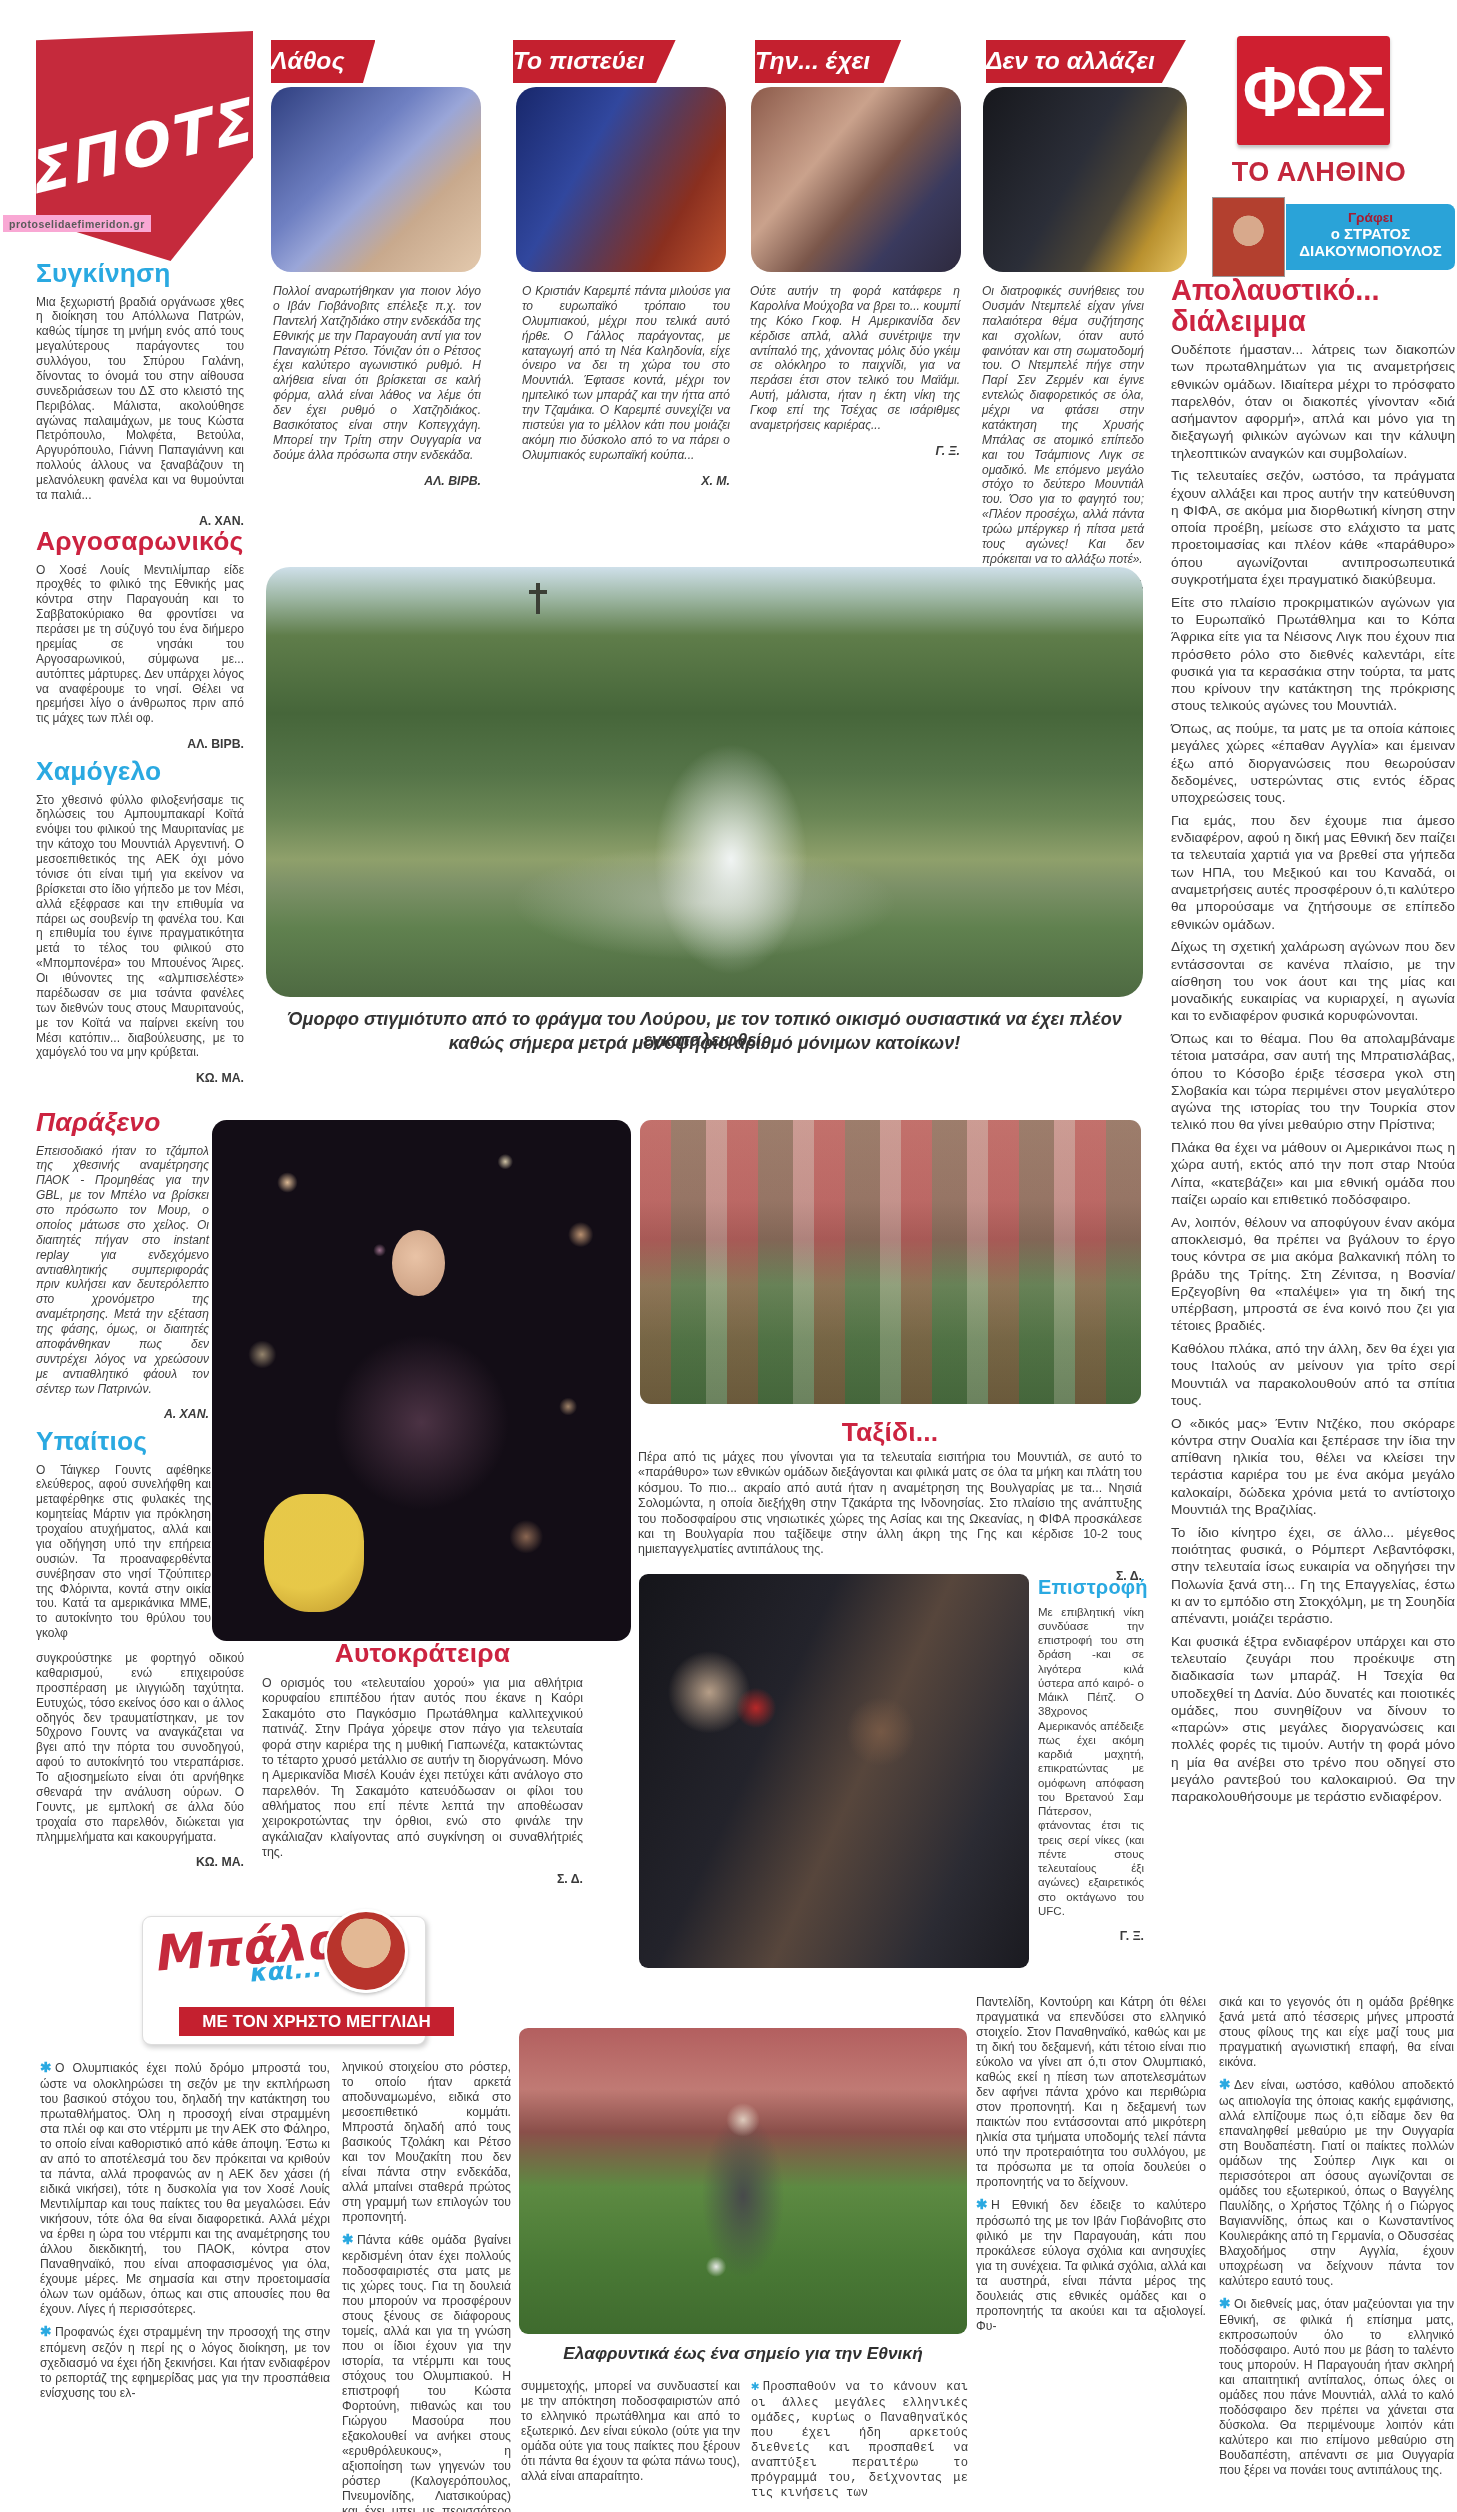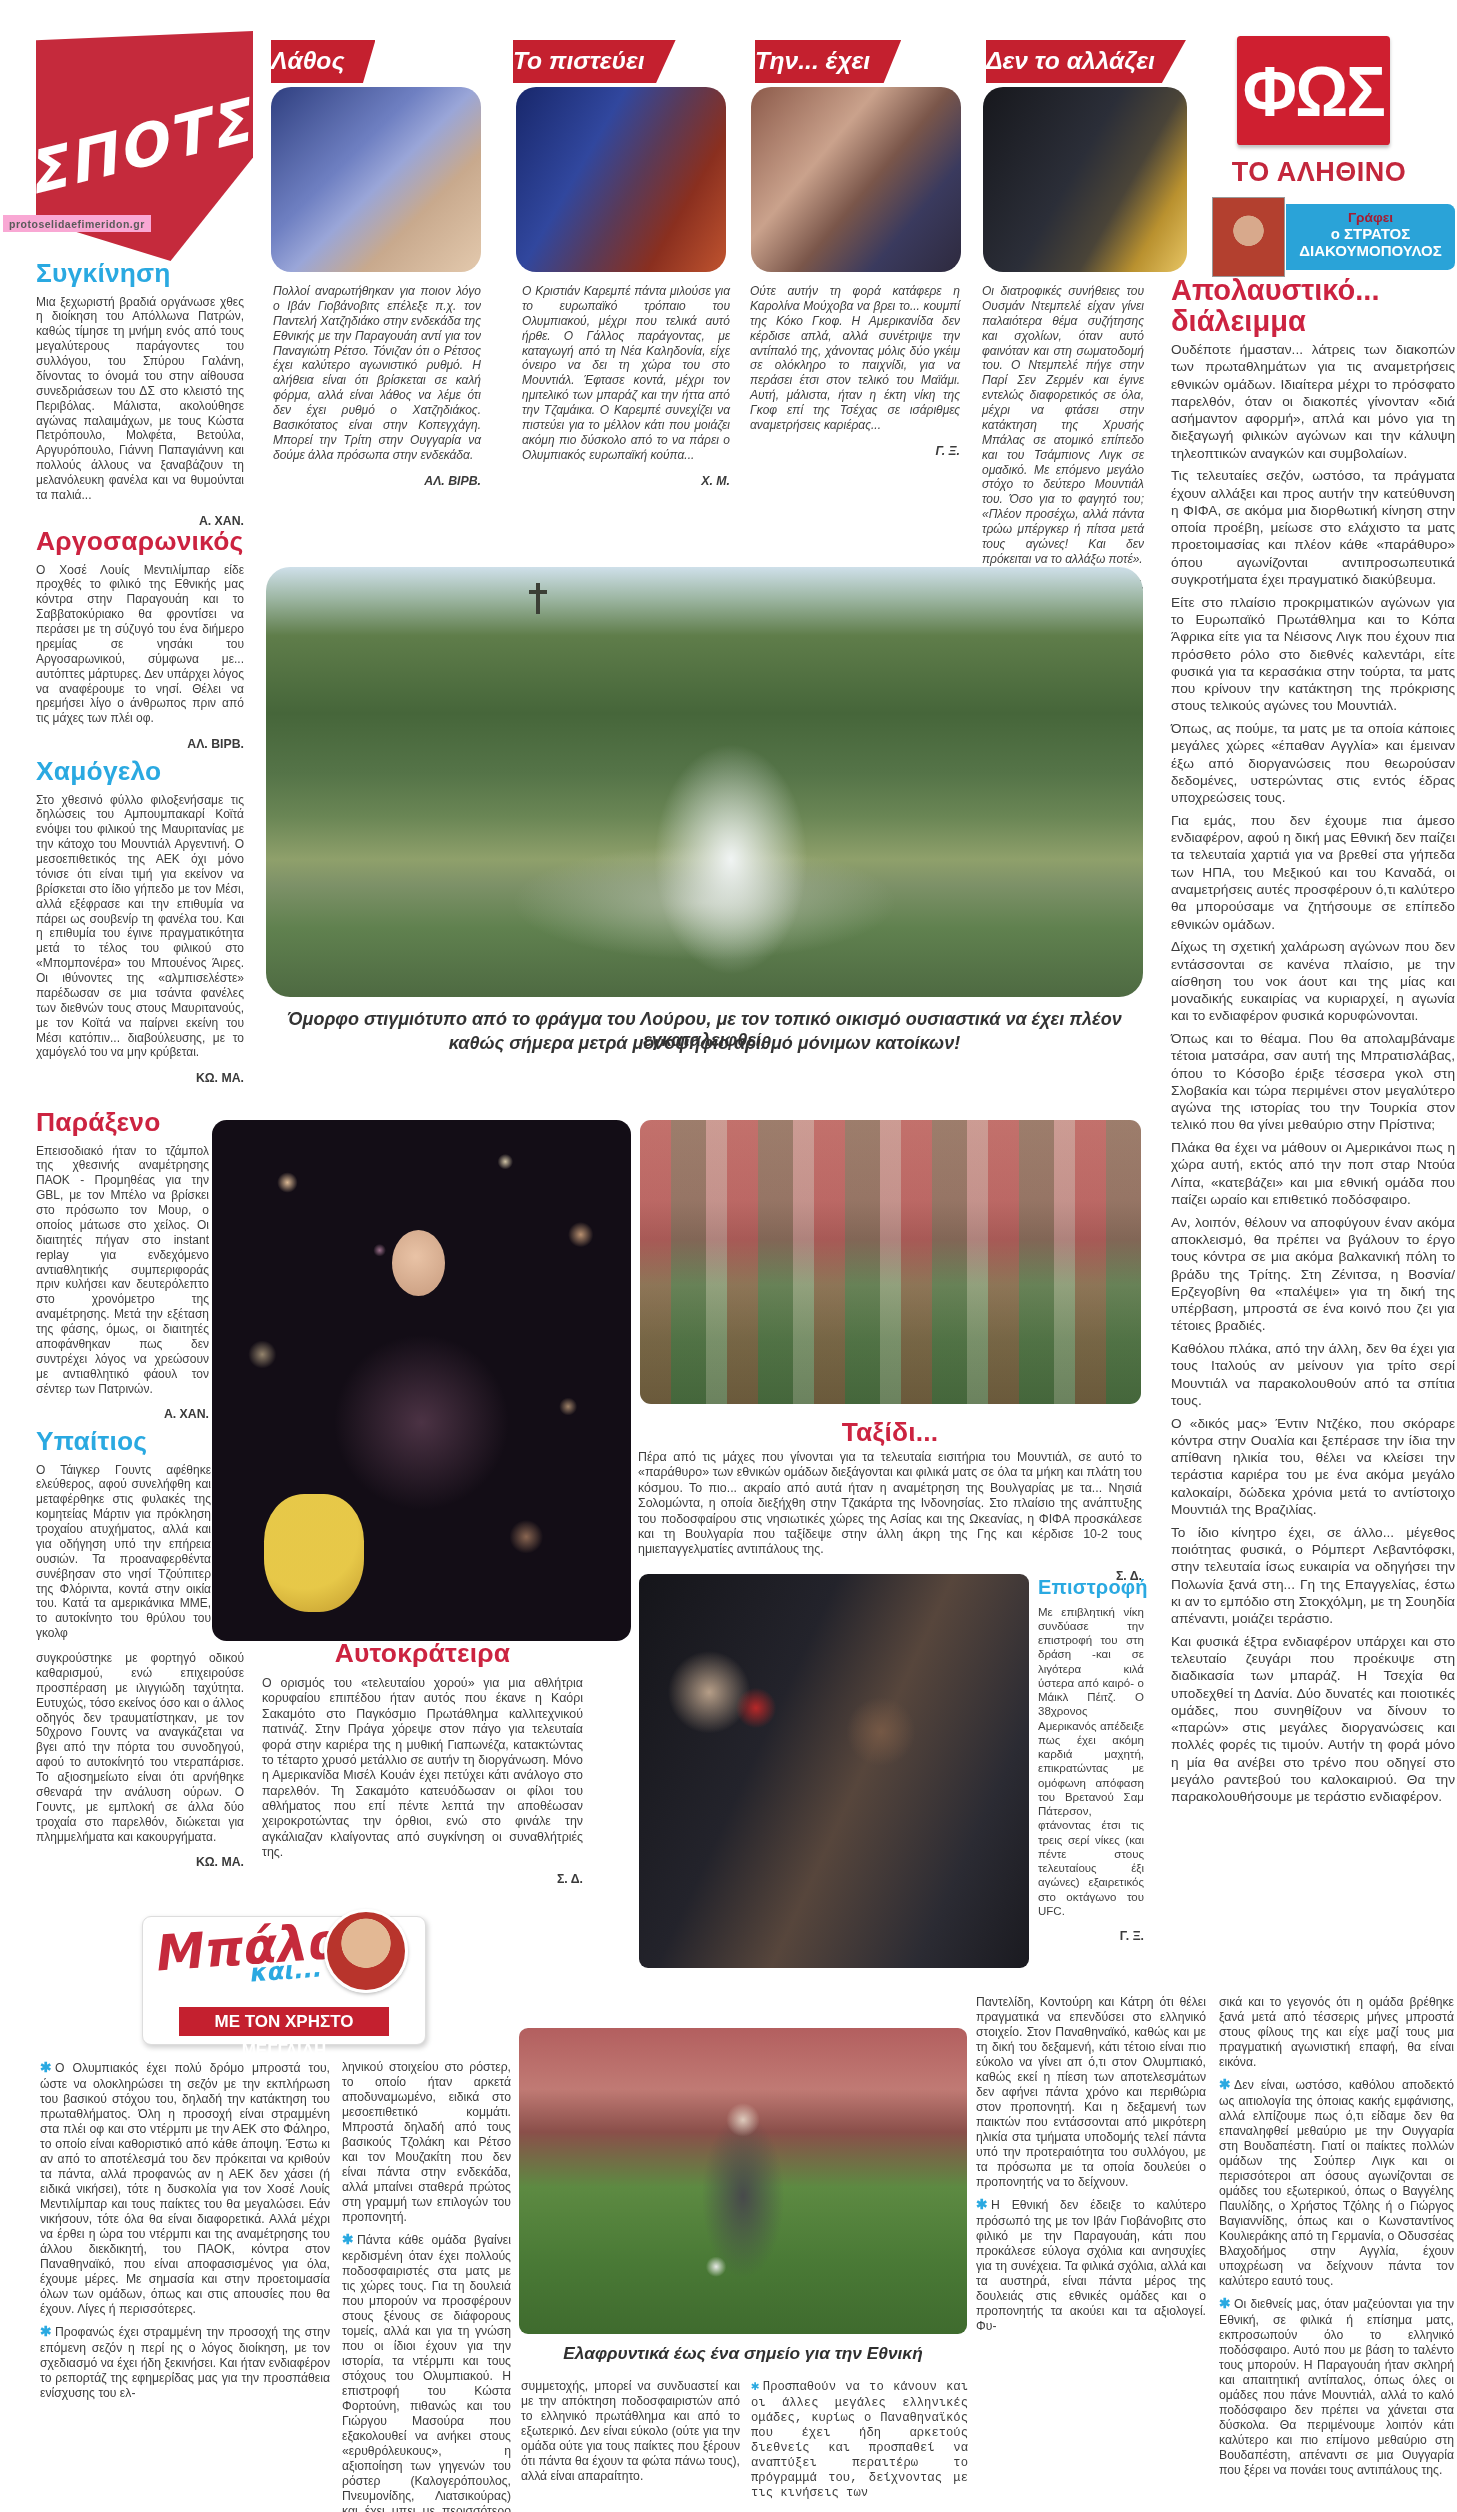--- a/index.html
+++ b/index.html
@@ -99,21 +99,21 @@
   
   #mpala-card { left:142px; top:1916px; width:284px; height:129px; background:#fff;
     border:0.9px solid #ddd; border-radius:9px; box-shadow:1.8px 2.7px 5.5px rgba(0,0,0,.18); }
   #mpala-line1 { position:absolute; left:12.8px; top:1.8px; color:#c52a3c; font-weight:bold;
     font-style:italic; font-size:49px; font-family:"DejaVu Sans", sans-serif; transform:rotate(-4deg); }
   #mpala-line2 { position:absolute; left:107px; top:36px; color:#2aa9e1; font-weight:bold;
     font-style:italic; font-size:24.6px; font-family:"DejaVu Sans", sans-serif; transform:rotate(-4deg); }
   #megglidis-avatar { left:324px; top:1909px; width:84px; height:84px; border-radius:50%;
     background:radial-gradient(circle at 50% 40%, #e3b894 0 40%, #b8342c 41% 100%);
     border:3.6px solid #fff; box-shadow:0 1.8px 3.6px rgba(0,0,0,.25); z-index:3; }
-  #megglidis-banner { left:179px; top:2007px; width:210px; height:29px; background:#c4202f;
+  #megglidis-banner { left:179px; top:2007px; width:275px; height:29px; background:#c4202f;
     color:#fff; font-weight:bold; font-size:17px; text-align:center; line-height:29px; z-index:2; }
   .bcol { font-size:12.2px; line-height:1.23; text-align:justify; }
   .bcol p { margin-bottom:7.3px; }
   .star { color:#2aa9e1; font-weight:bold; margin-right:3.6px; font-size:13.7px; }
 
   #bottom-photo { left:519px; top:2028px; width:448px; height:306px; border-radius:9px;
     background:
       radial-gradient(circle 24px at 50% 30%, rgba(230,215,200,.9), transparent 70%),
       radial-gradient(ellipse 55px 109px at 50% 55%, rgba(70,70,75,.95), transparent 75%),
       radial-gradient(circle 14.6px at 44% 78%, rgba(240,240,240,.95), transparent 70%),
@@ -142,21 +142,21 @@
     <div class="body-text">Ο Χοσέ Λουίς Μεντιλίμπαρ είδε προχθές το φιλικό της Εθνικής μας κόντρα στην Παραγουάη και το Σαββατοκύριακο θα φροντίσει να περάσει με τη σύζυγό του ένα διήμερο ηρεμίας σε νησάκι του Αργοσαρωνικού, σύμφωνα με... αυτόπτες μάρτυρες. Δεν υπάρχει λόγος να αναφέρουμε το νησί. Θέλει να ηρεμήσει λίγο ο άνθρωπος πριν από τις μάχες των πλέι οφ.</div>
     <div class="byline">ΑΛ. ΒΙΡΒ.</div>
   </div>
 
   <div class="abs" style="left:36px; top:756px; width:208px;">
     <div class="head h-blue">Χαμόγελο</div>
     <div class="body-text">Στο χθεσινό φύλλο φιλοξενήσαμε τις δηλώσεις του Αμπουμπακαρί Κοϊτά ενόψει του φιλικού της Μαυριτανίας με την κάτοχο του Μουντιάλ Αργεντινή. Ο μεσοεπιθετικός της ΑΕΚ όχι μόνο τόνισε ότι είναι τιμή για εκείνον να βρίσκεται στο ίδιο γήπεδο με τον Μέσι, αλλά εξέφρασε και την επιθυμία να πάρει ως σουβενίρ τη φανέλα του. Και η επιθυμία του έγινε πραγματικότητα μετά το τέλος του φιλικού στο «Μπομπονέρα» του Μπουένος Άιρες. Οι ιθύνοντες της «αλμπισελέστε» παρέδωσαν σε μια τσάντα φανέλες των διεθνών τους στους Μαυριτανούς, με τον Κοϊτά να παίρνει εκείνη του Μέσι κατόπιν... διαβούλευσης, με το χαμόγελό του να μην κρύβεται.</div>
     <div class="byline">ΚΩ. ΜΑ.</div>
   </div>
 
-  <div class="abs" style="left:36px; top:1107px; width:173px;">
+  <div class="abs" style="left:36px; top:1107px; width:173px;font-style:italic;">
     <div class="head h-red">Παράξενο</div>
     <div class="body-text">Επεισοδιακό ήταν το τζάμπολ της χθεσινής αναμέτρησης ΠΑΟΚ - Προμηθέας για την GBL, με τον Μπέλο να βρίσκει στο πρόσωπο τον Μουρ, ο οποίος μάτωσε στο χείλος. Οι διαιτητές πήγαν στο instant replay για ενδεχόμενο αντιαθλητικής συμπεριφοράς πριν κυλήσει καν δευτερόλεπτο στο χρονόμετρο της αναμέτρησης. Μετά την εξέταση της φάσης, όμως, οι διαιτητές αποφάνθηκαν πως δεν συντρέχει λόγος να χρεώσουν με αντιαθλητικό φάουλ τον σέντερ των Πατρινών.</div>
     <div class="byline">Α. ΧΑΝ.</div>
   </div>
 
   <div class="abs" style="left:36px; top:1426px; width:175px;">
     <div class="head h-blue">Υπαίτιος</div>
     <div class="body-text">Ο Τάιγκερ Γουντς αφέθηκε ελεύθερος, αφού συνελήφθη και μεταφέρθηκε στις φυλακές της κομητείας Μάρτιν για πρόκληση τροχαίου ατυχήματος, αλλά και για οδήγηση υπό την επήρεια ουσιών. Τα προαναφερθέντα συνέβησαν στο νησί Τζούπιτερ της Φλόριντα, κοντά στην οικία του. Κατά τα αμερικάνικα ΜΜΕ, το αυτοκίνητο του θρύλου του γκολφ</div>
   </div>
   <div class="abs" style="left:36px; top:1651px; width:208px;">

